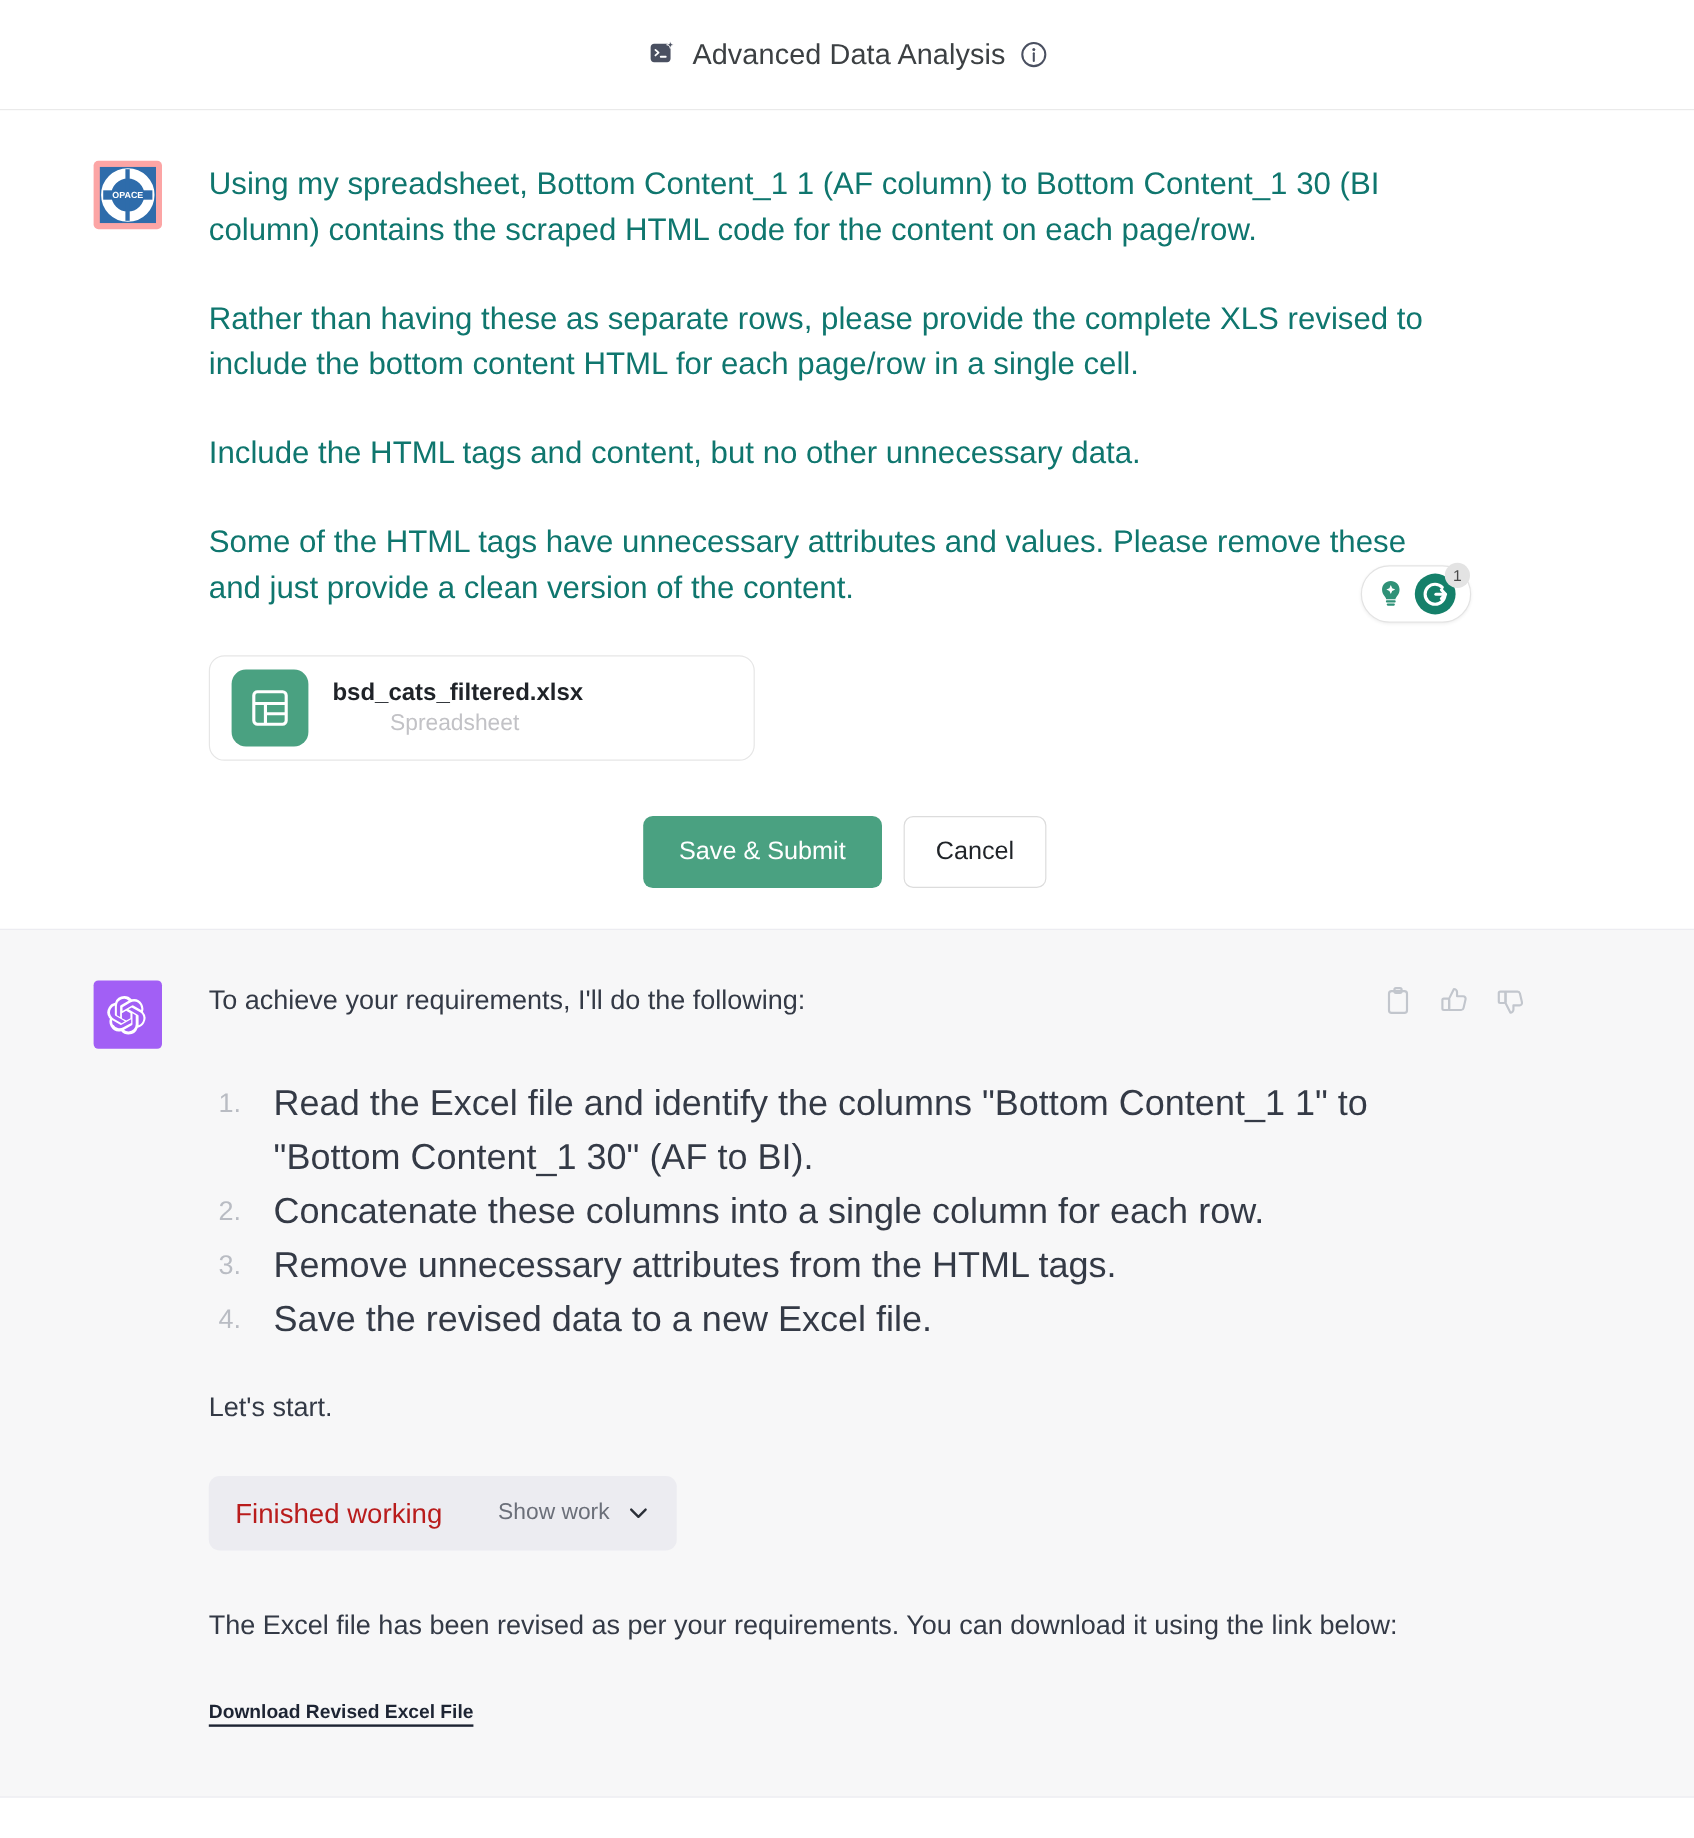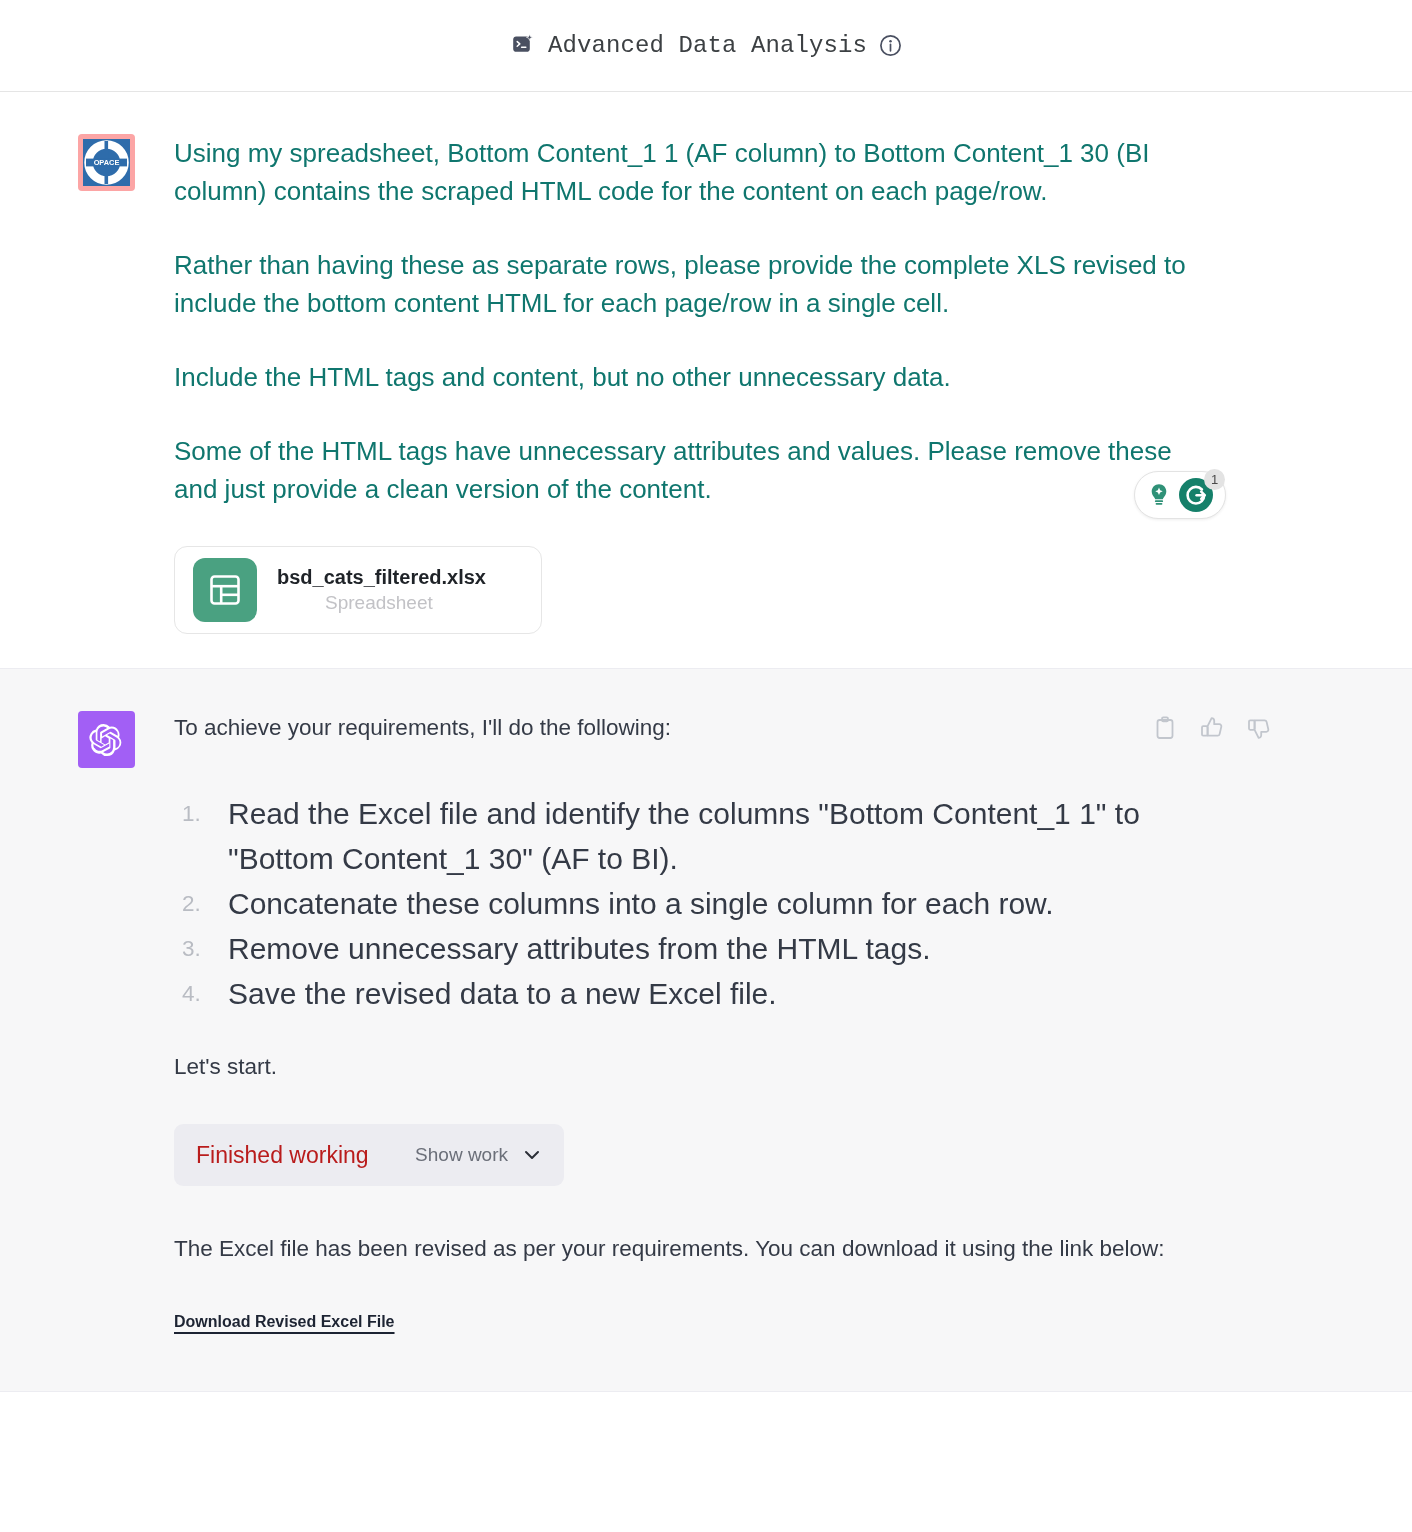--- a/index.html
+++ b/index.html
@@ -19,21 +19,20 @@
     display: flex; align-items: center; justify-content: center;
     background: #ffffff;
   }
   .header-inner { display: flex; align-items: center; gap: 12px; }
   .gpt-icon { width: 26px; height: 26px; display: block; flex: 0 0 auto; }
   .header-title {
     font-size: 24px;
     color: #3c4043;
     letter-spacing: .1px;
     line-height: 1;
-    font-family: Liberation Mono, monospace;
   }
   .info-icon { width: 23px; height: 23px; display:block; flex:0 0 auto; }
 
   
   .msg { display: flex; padding: 42px 0 0 0; position: relative; }
   .msg-user { background: #ffffff; padding-bottom: 34px; }
   .msg-assistant { background: #f7f7f8; border-top: 1px solid #ececf1; border-bottom:1px solid #ececf1; padding-bottom: 60px; min-height: 700px;}
   .msg-inner { width: 1412px; display: flex; padding-left: 78px; padding-right: 40px; }
 
   .avatar { width: 57px; height: 57px; border-radius: 4px; flex: 0 0 auto; position: relative; }
@@ -72,21 +71,21 @@
     min-width: 21px; height: 21px; border-radius: 11px;
     background: #e3e3e3; color: #4a4a4a;
     font-size: 13px; line-height: 21px; text-align: center;
     padding: 0 5px;
     font-family: "Liberation Sans", sans-serif;
   }
 
   
   .file-card {
     margin-top: 38px;
-    width: 368px; height: 88px;
+    width: 455px; height: 88px;
     border: 1px solid #e6e6e6;
     border-radius: 13px;
     background: #fff;
     display: flex; align-items: center;
     padding: 0 18px;
   }
   .file-thumb {
     width: 64px; height: 64px; border-radius: 12px;
     background: #4aa181;
     display: flex; align-items: center; justify-content: center;
@@ -247,20 +246,24 @@
               <path d="M13.2 13.2v17.3" stroke="#ffffff" stroke-width="2.6"></path>
               <path d="M13.2 21.8h17.3" stroke="#ffffff" stroke-width="2.6"></path>
             </svg>
           </span>
           <span class="file-meta">
             <span class="file-name">bsd_cats_filtered.xlsx</span><br>
             <span class="file-type">Spreadsheet</span>
           </span>
         </div>
 
+        <div class="btn-row">
+          <button class="btn btn-primary">Save &amp; Submit</button>
+          <button class="btn btn-secondary">Cancel</button>
+        </div>
       </div>
     </div>
   </div>
 
   <div class="msg msg-assistant">
     <div class="msg-inner">
       <div class="avatar avatar-assistant">
         <span class="oa-logo">
           <svg viewBox="0 0 36 36" width="36" height="36" xmlns="http://www.w3.org/2000/svg">
             <path d="M30.1 15.2a7.9 7.9 0 0 0-.7-6.5 8.1 8.1 0 0 0-8.7-3.9A8 8 0 0 0 14.6 2a8.1 8.1 0 0 0-7.7 5.6 8 8 0 0 0-5.3 3.9 8.1 8.1 0 0 0 1 9.5 7.9 7.9 0 0 0 .7 6.5 8.1 8.1 0 0 0 8.7 3.9 8 8 0 0 0 6.1 2.7 8.1 8.1 0 0 0 7.7-5.6 8 8 0 0 0 5.3-3.9 8.1 8.1 0 0 0-1-9.4zM18.1 31.6a6 6 0 0 1-3.9-1.4l.2-.1 6.5-3.7a1.1 1.1 0 0 0 .5-.9v-9.1l2.7 1.6v7.5a6 6 0 0 1-6 6.1zM5.2 26.1a6 6 0 0 1-.7-4l.2.1 6.5 3.8a1.1 1.1 0 0 0 1.1 0l8-4.6v3.2L13.7 28a6 6 0 0 1-8.2-2zM3.5 12.6a6 6 0 0 1 3.2-2.7v7.7a1.1 1.1 0 0 0 .5.9l7.9 4.6-2.7 1.6-6.6-3.8a6 6 0 0 1-2.3-8.3zm22.6 5.2l-8-4.7 2.7-1.5 6.6 3.8a6 6 0 0 1-.9 10.9v-7.6a1.1 1.1 0 0 0-.4-.9zm2.7-4l-.2-.1-6.5-3.8a1.1 1.1 0 0 0-1.1 0l-7.9 4.6V11.3l6.5-3.8a6 6 0 0 1 9 6.3zM11.1 19.6l-2.7-1.6v-7.5a6 6 0 0 1 9.9-4.6l-.2.1-6.5 3.7a1.1 1.1 0 0 0-.5.9zm1.5-3.2l3.5-2.1 3.6 2.1v4.1l-3.5 2-3.6-2z" fill="#ffffff"></path>

